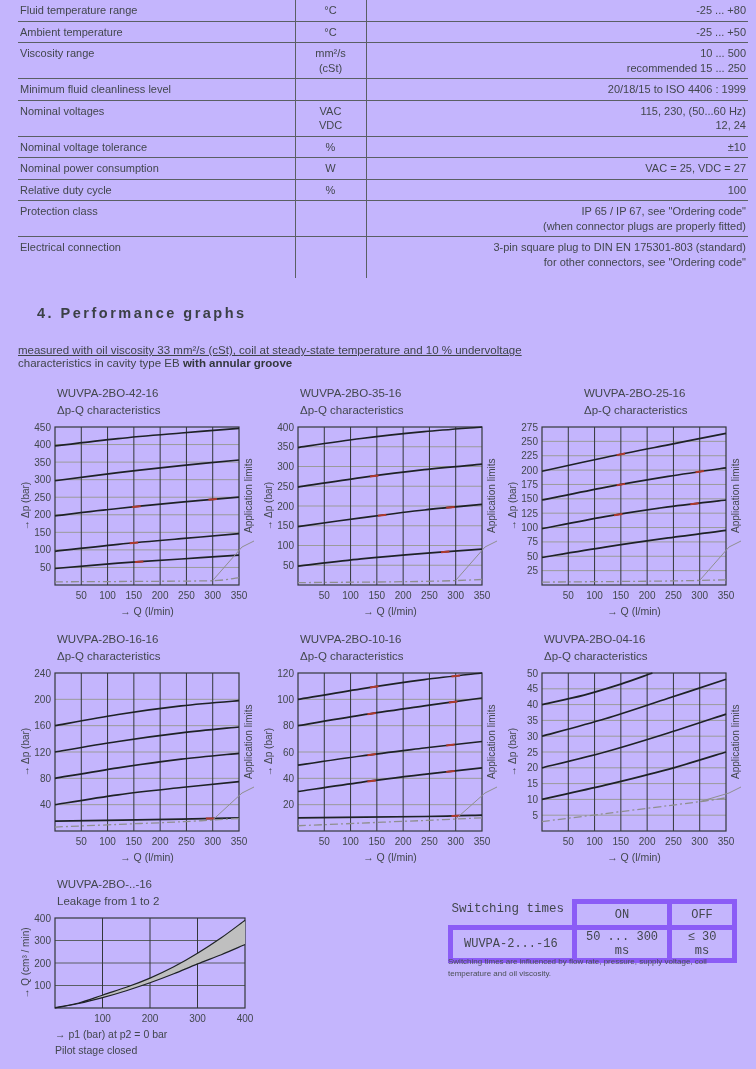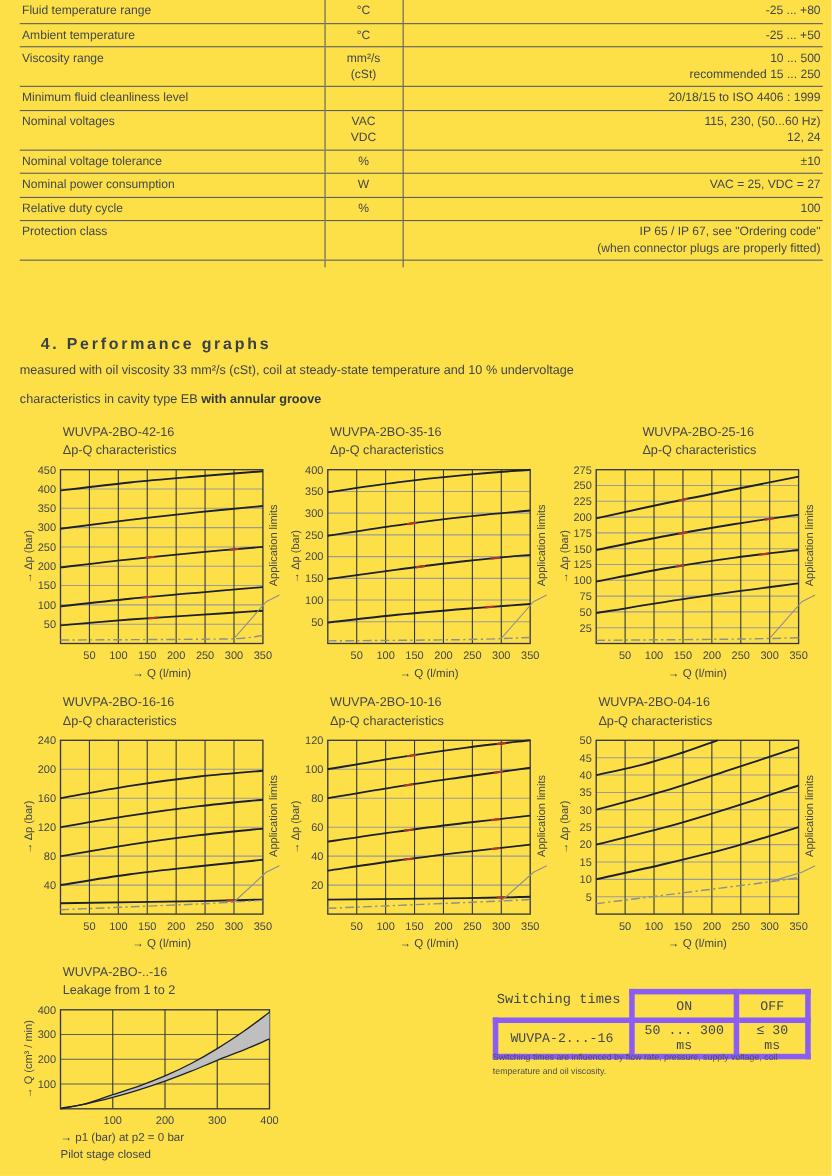--- a/index.html
+++ b/index.html
@@ -1,31 +1,31 @@
 <!DOCTYPE html>
 <html><head>
 <meta charset="utf-8">
 <style>
   html,body{margin:0;padding:0;background:#fff;}
-  #page{position:relative;width:756px;height:1069px;background:#fde047;overflow:hidden;
+  #page{position:relative;width:756px;height:1069px;background:#c4b5fd;overflow:hidden;
         font-family:"Liberation Sans",sans-serif;color:#40454b;}
   
   #spec-table{position:absolute;left:18px;top:0;width:730px;border-collapse:collapse;
               font-size:11px;color:#42474d;}
   #spec-table td{vertical-align:top;padding:3px 3px 3px 2px;white-space:pre-line;line-height:1.32;}
   #spec-table tr td{border-bottom:1px solid #5a5f64;}
   #spec-table tr.last td{border-bottom:none;}
   #spec-table td.unit{border-left:1px solid #5a5f64;border-right:1px solid #5a5f64;
                       text-align:center;width:65px;}
   #spec-table td.lbl{width:272px;}
   #spec-table td.val{text-align:right;padding-right:2px;}
   
   #sec-heading{position:absolute;left:18px;top:305px;font-size:14.5px;font-weight:bold;
                letter-spacing:2.5px;color:#3b4046;margin-left:19px;}
-  #sec-intro1{position:absolute;left:18px;top:331px;font-size:11.5px;}
+  #sec-intro1{position:absolute;left:18px;top:344px;font-size:11.5px;text-decoration:underline;}
   #sec-intro2{position:absolute;left:18px;top:357px;font-size:11.5px;}
   #sec-intro2 b{font-weight:bold;color:#33383d;}
   
   .chart{position:absolute;}
   .chart-title{position:absolute;font-size:11.5px;line-height:17px;color:#42474d;white-space:nowrap;}
   svg text{font-family:"Liberation Sans",sans-serif;fill:#42474d;}
   
   #sw-wrap{position:absolute;left:448px;top:899px;font-family:Liberation Mono, monospace;}
   #sw-table{border-collapse:collapse;font-size:12px;color:#42474d;}
   #sw-table td{border:5px solid #8b5cf6;height:21px;text-align:center;padding:0 6px;}
@@ -93,20 +93,26 @@
       <td class="val">100</td>
     </tr>
 
     <tr>
       <td class="lbl">Protection class</td>
       <td class="unit"></td>
       <td class="val">IP 65 / IP 67, see "Ordering code"
 (when connector plugs are properly fitted)</td>
     </tr>
 
+    <tr class="last">
+      <td class="lbl">Electrical connection</td>
+      <td class="unit"></td>
+      <td class="val">3-pin square plug to DIN EN 175301-803 (standard)
+for other connectors, see "Ordering code"</td>
+    </tr>
   <tr class="last">
           <td class="lbl" style="height:6px;padding:0"></td>
           <td class="unit" style="padding:0"></td>
           <td style="padding:0"></td>
         </tr>
       </tbody>
   </table>
 
   <div id="sec-heading">4.  Performance graphs</div>
   <div id="sec-intro1">measured with oil viscosity 33 mm²/s (cSt),  coil at steady-state temperature and 10 % undervoltage</div>

